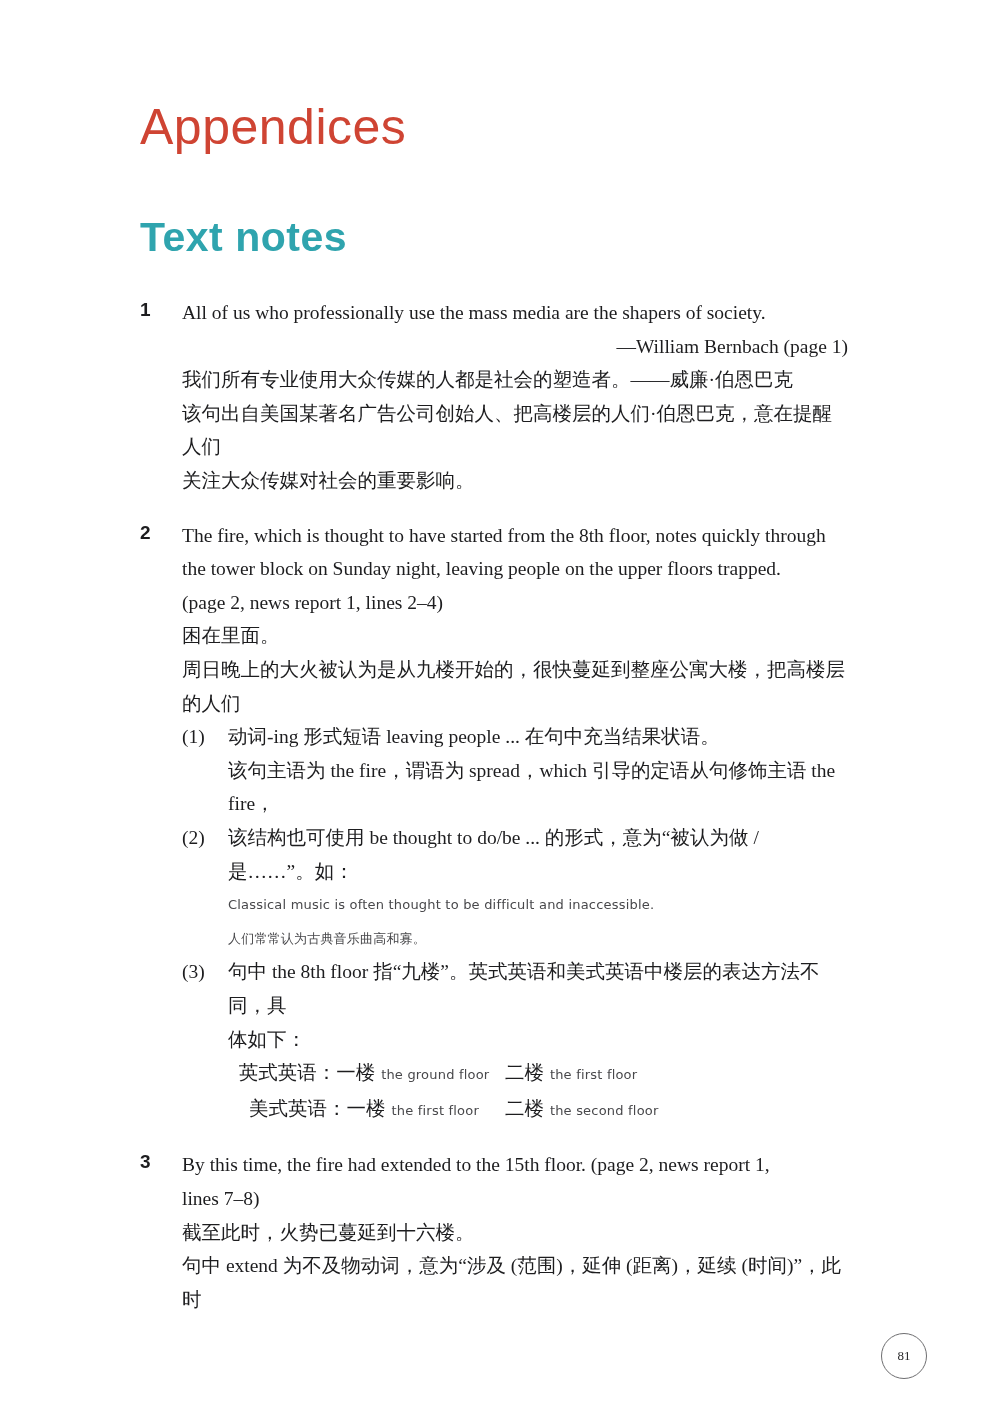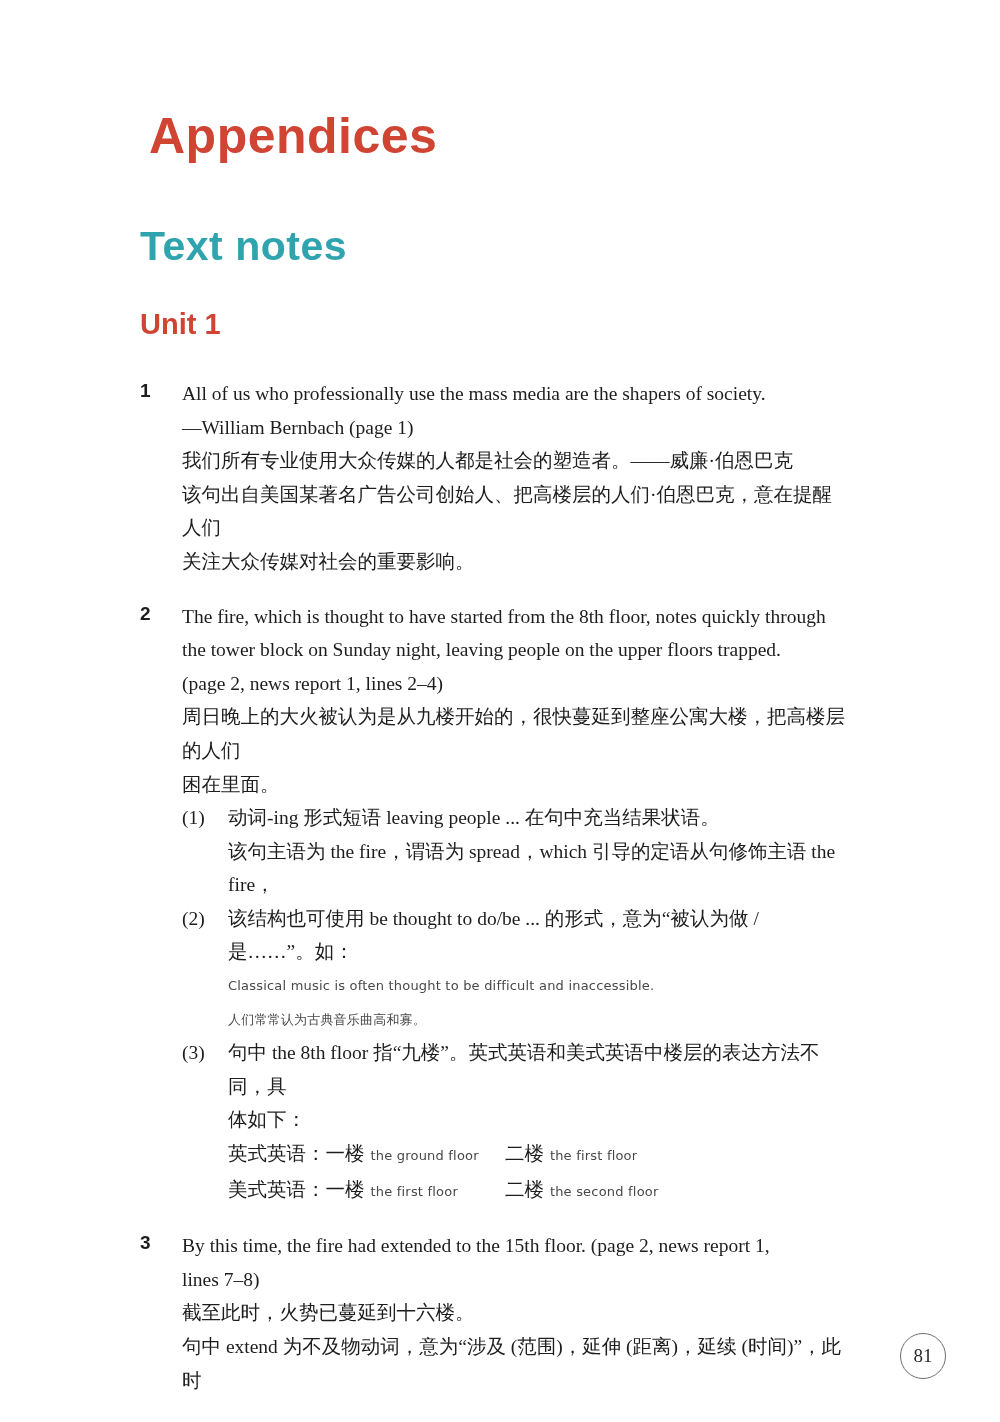--- a/index.html
+++ b/index.html
@@ -11,23 +11,23 @@
     margin: 0 auto;
     background: #ffffff;
     font-family: "Liberation Serif", "DejaVu Serif", serif;
     color: #1d1d1f;
     overflow: hidden;
   }
   .content {
     padding: 100px 152px 0 140px; 
   }
   .h-appendices {
-    margin: 9px;
+    margin: 0;
     font-family: "Liberation Sans", "DejaVu Sans", sans-serif;
-    font-weight: bold;
+    font-weight: normal;
     font-size: 50px;
     line-height: 1.1;
     letter-spacing: 0.5px;
     color: #cf4433;
   }
   .h-textnotes {
     margin: 60px 0 0 0;
     font-family: "Liberation Sans", "DejaVu Sans", sans-serif;
     font-weight: bold;
     font-size: 41px;
@@ -47,78 +47,77 @@
   .note { display: flex; margin-bottom: 21px; }
   .note-num {
     flex: 0 0 42px;
     font-family: "Liberation Sans", "DejaVu Sans", sans-serif;
     font-weight: bold;
     font-size: 19px;
     padding-top: 3px;
   }
   .note-body { flex: 1; font-size: 19.5px; line-height: 33.6px; }
   .line { min-height: 33.6px; }
-  .attribution { }
+  .attribution { text-align: right; }
   .sub { display: flex; }
   .sub-marker { flex: 0 0 46px; }
   .sub-body { flex: 1; }
   .casual {
     font-family: "DejaVu Sans", sans-serif;
     font-size: 13px;
     color: #48484b;
     letter-spacing: 0.2px;
   }
-  .floors-col1 { display: inline-block; width: 272px; }
+  .floors-col1 { display: inline-block; width: 272px; text-align: center; }
   .zh-label { margin-right: 6px; }
   .page-num-badge {
     position: absolute;
-    left: 900px;
+    left: 881px;
     top: 1333px;
     width: 46px;
     height: 46px;
     border: 1.5px solid #6e6e70;
     border-radius: 50%;
     display: flex;
     align-items: center;
     justify-content: center;
-    font-size: 19px;
+    font-size: 13px;
     color: #2a2a2c;
   }
 </style>
 </head>
 <body>
 
 <div class="page">
   <div class="content">
 
     <h1 class="h-appendices">Appendices</h1>
     <h2 class="h-textnotes">Text notes</h2>
-    <h3 class="h-unit">Unit 1</h3>
 
     <div class="notes">
 
       <div class="note">
         <div class="note-num">1</div>
         <div class="note-body">
           <div class="line">All of us who professionally use the mass media are the shapers of society.</div>
           <div class="line attribution">—William Bernbach (page 1)</div>
           <div class="line">我们所有专业使用大众传媒的人都是社会的塑造者。——威廉·伯恩巴克</div>
           <div class="line">该句出自美国某著名广告公司创始人、把高楼层的人们·伯恩巴克，意在提醒人们</div>
           <div class="line">关注大众传媒对社会的重要影响。</div>
         </div>
       </div>
 
       <div class="note">
         <div class="note-num">2</div>
         <div class="note-body">
           <div class="line">The fire, which is thought to have started from the 8th floor, notes quickly through</div>
           <div class="line">the tower block on Sunday night, leaving people on the upper floors trapped.</div>
           <div class="line">(page 2, news report 1, lines 2–4)</div>
+          <div class="line">困在里面。</div>
           <div class="line">周日晚上的大火被认为是从九楼开始的，很快蔓延到整座公寓大楼，把高楼层的人们</div>
-          <div class="line">困在里面。</div>
 
           <div class="sub">
             <div class="sub-marker">(1)</div>
             <div class="sub-body">
               <div class="line">动词-ing 形式短语 leaving people ... 在句中充当结果状语。</div>
               <div class="line">该句主语为 the fire，谓语为 spread，which 引导的定语从句修饰主语 the fire，</div>
             </div>
           </div>
 
           <div class="sub">

